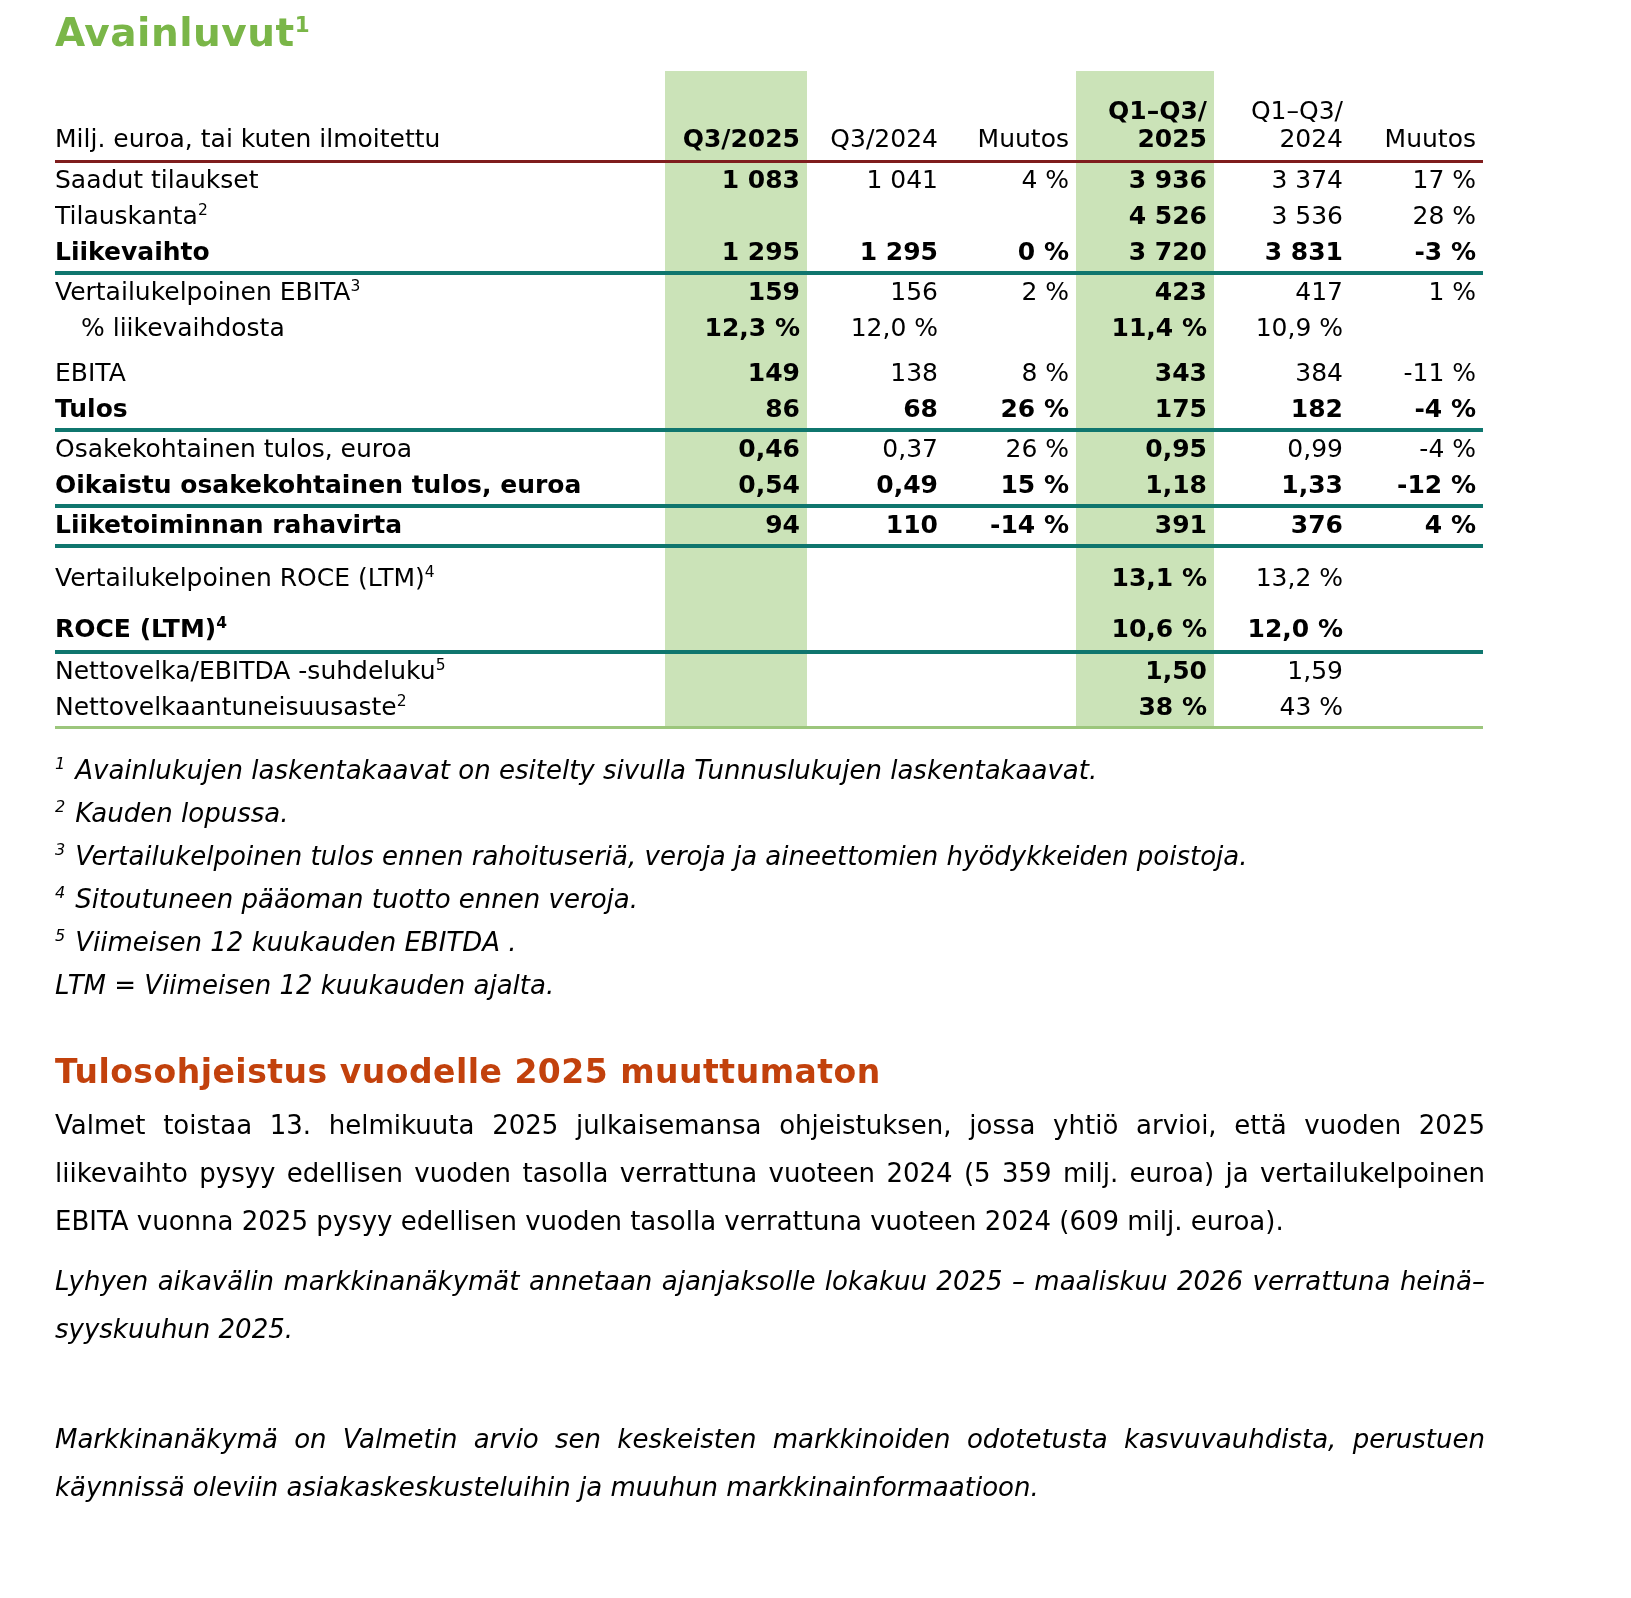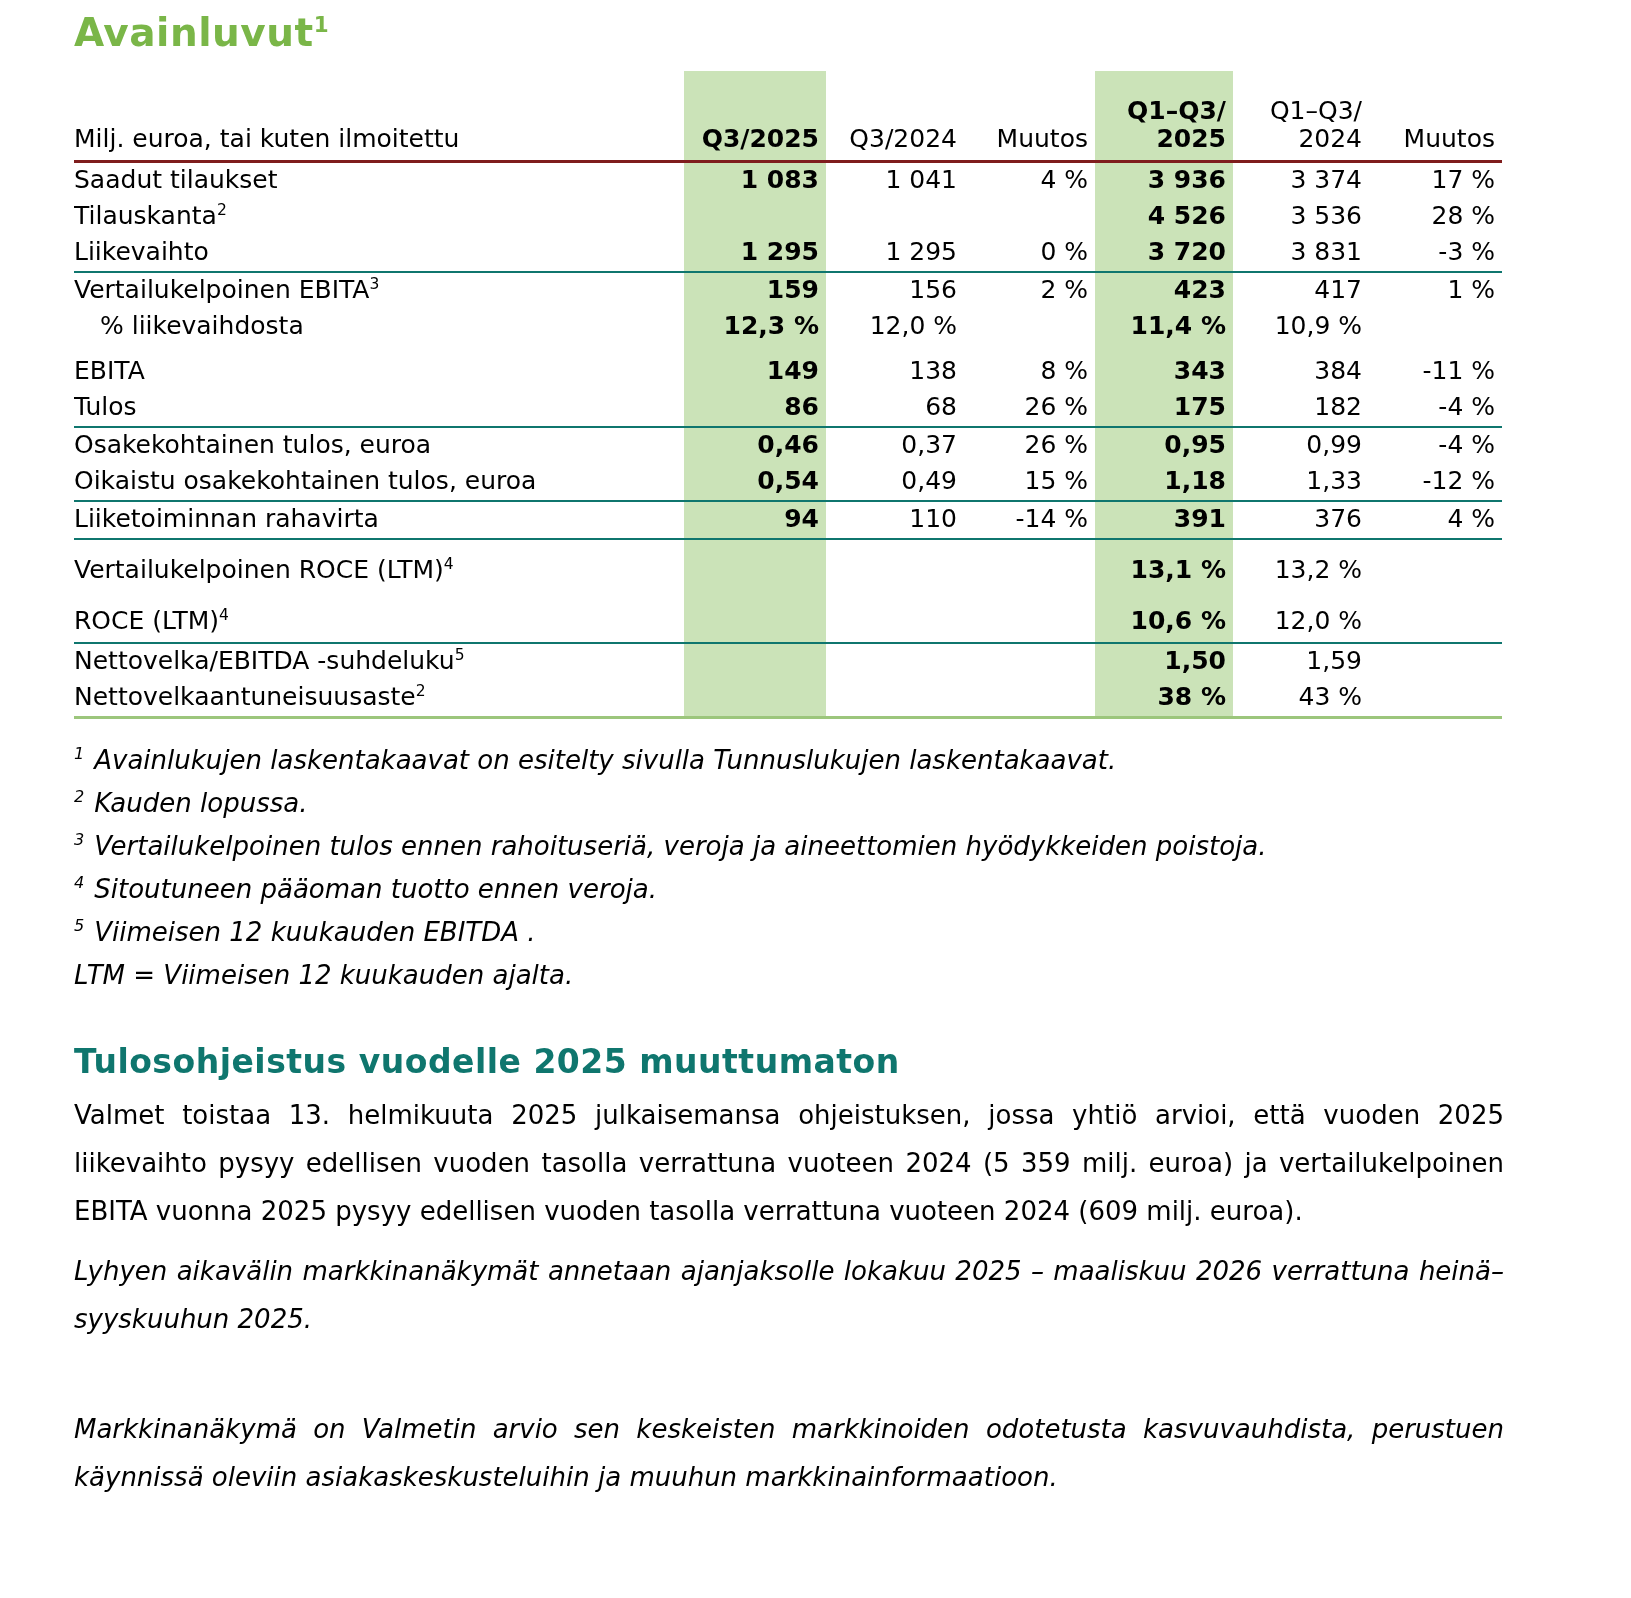--- a/index.html
+++ b/index.html
@@ -6,37 +6,37 @@
     margin: 0;
     padding: 0;
     background: #ffffff;
     color: #000000;
     font-family: "DejaVu Sans", "Liberation Sans", sans-serif;
   }
   .page {
     width: 1631px;
     height: 1598px;
     box-sizing: border-box;
-    padding: 10px 0 0 74px;
+    padding: 10px 0 0 55px;
     overflow: hidden;
     background: #ffffff;
   }
   .content { width: 1430px; }
 
   
   .main-title {
     color: #7ab648;
     font-size: 39px;
     font-weight: bold;
     margin: 0 0 16px 0;
     letter-spacing: 0.5px;
   }
   .main-title sup { font-size: 0.55em; }
   .section-heading {
-    color: #0f766e;
+    color: #c2410c;
     font-size: 33px;
     font-weight: bold;
     margin: 0;
     letter-spacing: 0.5px;
   }
   .h-guidance { margin-top: 50px; }
   .h-outlook  { margin-top: 36px; }
 
   
   table.kv {
@@ -60,21 +60,21 @@
     text-align: right;
   }
   table.kv thead th.corner {
     text-align: left;
     font-weight: normal;
   }
   table.kv thead th.bold { font-weight: bold; }
   .num { text-align: right; padding-right: 7px !important; }
   .g   { background: #cbe3b8; }
   td.g { font-weight: bold; }
-  tr.sep td  { border-bottom: 2px solid #0f766e; }
+  tr.sep td  { border-bottom: 4px solid #0f766e; font-weight: bold; }
   tr.last td { border-bottom: 3px solid #9cc67c; }
   tr.tall td { padding-top: 16px; padding-bottom: 7px; }
   tr.gap-top td { padding-top: 12px; }
   td.lbl sup, .main-title sup { line-height: 0; }
   tr.indent td.lbl { padding-left: 26px; }
   table.kv sup { font-size: 0.62em; }
 
   
   .footnotes { margin-top: 24px; font-size: 26px; font-style: italic; }
   .fn { margin-bottom: 9px; line-height: 34px; }

